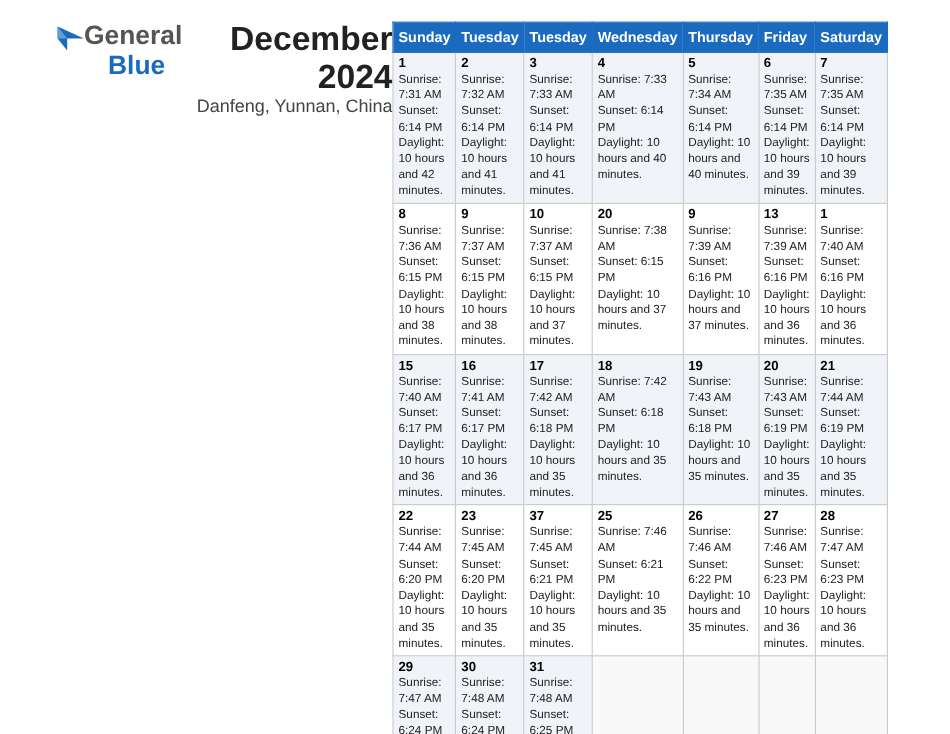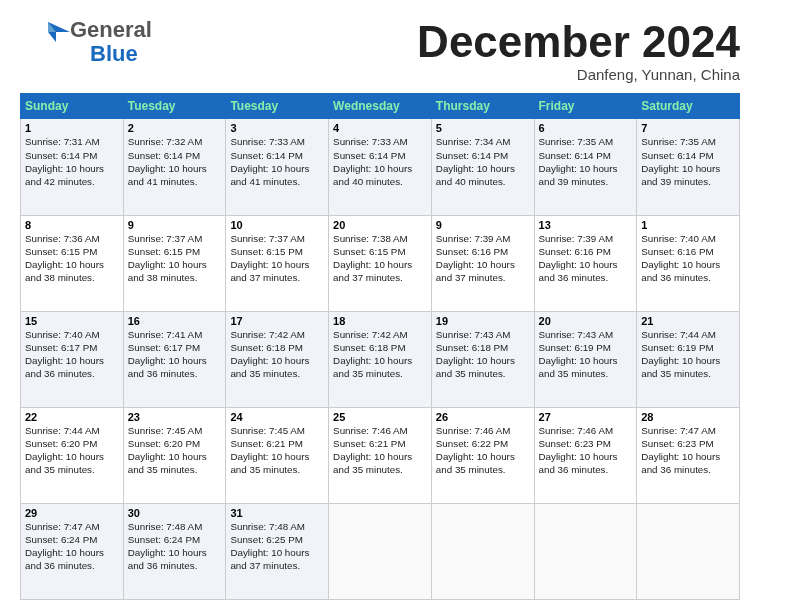--- a/index.html
+++ b/index.html
@@ -8,21 +8,21 @@
       background: #fff;
       width: 792px;
       height: 612px;
       overflow: hidden;
     }
     .page {
       width: 760px;
       height: 612px;
       padding: 18px 20px 12px 20px;
       display: flex;
-      flex-direction: column;
+      flex-direction: row;
     }
     .header {
       display: flex;
       justify-content: space-between;
       align-items: flex-start;
       margin-bottom: 10px;
     }
     .logo-wrapper {
       display: flex;
       align-items: center;
@@ -35,38 +35,38 @@
       font-size: 22px;
       font-weight: bold;
       line-height: 1.1;
     }
     .logo-brand .general { color: #555; }
     .logo-brand .blue-text { color: #1a6bbf; margin-left: 20px; }
     .title-block {
       text-align: right;
     }
     .month-title {
-      font-size: 44px;
+      font-size: 28px;
       font-weight: bold;
       color: #222;
       line-height: 1.1;
     }
     .location {
       font-size: 15px;
       color: #444;
     }
     .calendar {
       flex: 1;
       border-collapse: collapse;
       width: 100%;
       font-size: 10.5px;
     }
     .calendar th {
       background: #1a6bbf;
-      color: #86efac;
+      color: #ffffff;
       font-weight: bold;
       font-size: 12px;
       padding: 5px 4px;
       border: 1px solid #1a6bbf;
       text-align: left;
       vertical-align: middle;
     }
     .calendar td {
       border: 1px solid #ccc;
       padding: 3px 4px;
@@ -230,21 +230,21 @@
         <tr>
           <td>
             <span class="day-num">22</span>
             <div class="day-info">Sunrise: 7:44 AM<br>Sunset: 6:20 PM<br>Daylight: 10 hours and 35 minutes.</div>
           </td>
           <td>
             <span class="day-num">23</span>
             <div class="day-info">Sunrise: 7:45 AM<br>Sunset: 6:20 PM<br>Daylight: 10 hours and 35 minutes.</div>
           </td>
           <td>
-            <span class="day-num">24</span>
+            <span class="day-num">37</span>
             <div class="day-info">Sunrise: 7:45 AM<br>Sunset: 6:21 PM<br>Daylight: 10 hours and 35 minutes.</div>
           </td>
           <td>
             <span class="day-num">25</span>
             <div class="day-info">Sunrise: 7:46 AM<br>Sunset: 6:21 PM<br>Daylight: 10 hours and 35 minutes.</div>
           </td>
           <td>
             <span class="day-num">26</span>
             <div class="day-info">Sunrise: 7:46 AM<br>Sunset: 6:22 PM<br>Daylight: 10 hours and 35 minutes.</div>
           </td>

